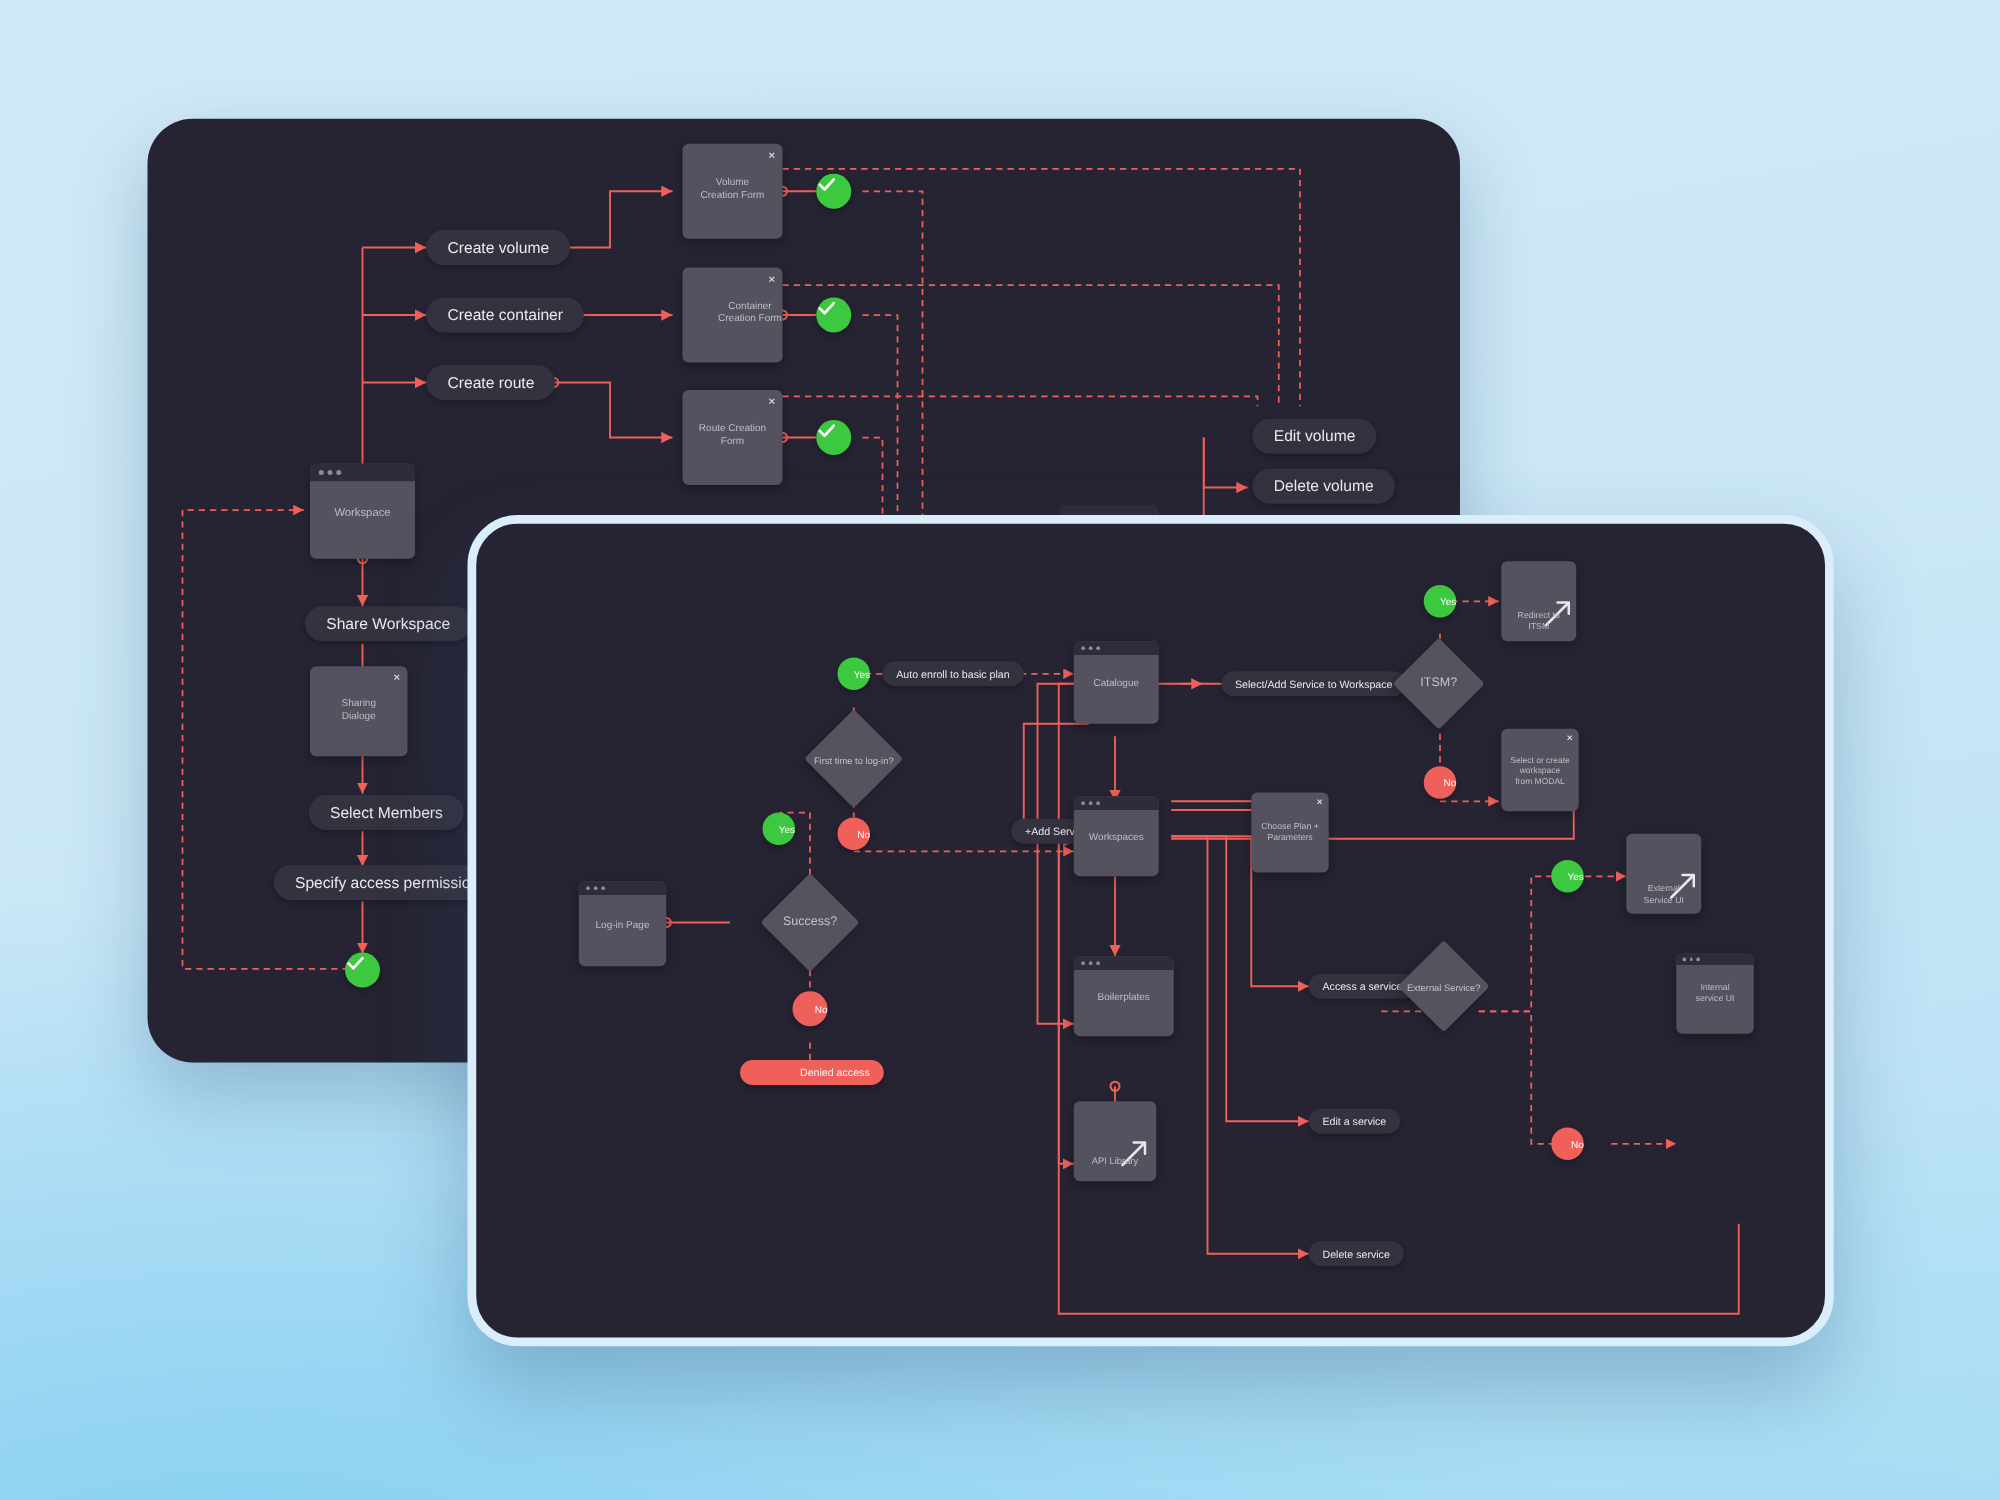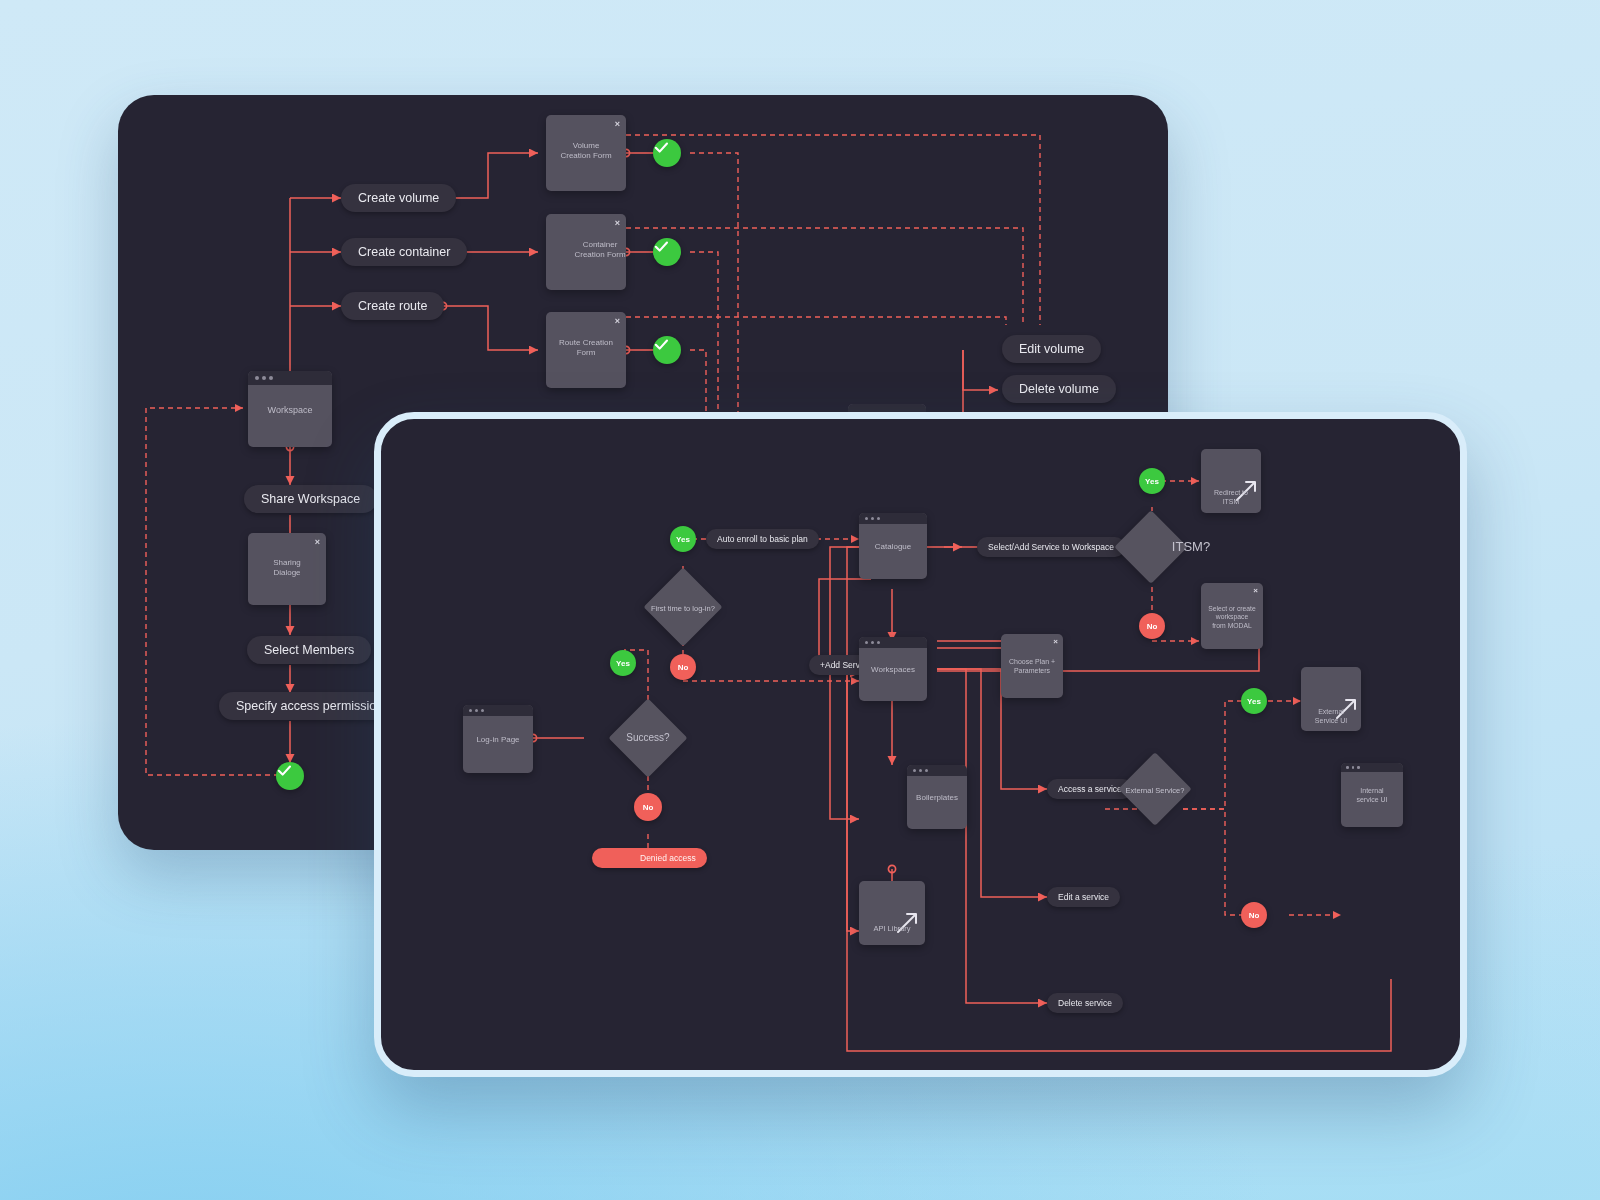--- a/index.html
+++ b/index.html
@@ -88,22 +88,22 @@
     display:flex; align-items:center; justify-content:center;
     text-align:center;
     color:#c3c1cd;
     pointer-events:none;
     line-height:1.2;
   }
 
   .badge{
     position:absolute;
     border-radius:50%;
-    display:flex; align-items:center; justify-content:center;
-    color:#fff; font-weight:bold;
+    display:flex; align-items:center; justify-content:flex-end;
+    color:#fff; font-weight:normal;
     box-shadow:0 2px 6px rgba(0,0,0,.3);
   }
   .badge.yes{ background:#3cc93f; }
   .badge.no { background:#f0605a; }
   .badge.check{ background:#3cc93f; }
   .badge.check svg{ width:60%; height:60%; }
 
   .arrow-icon{
     position:absolute; left:50%; top:42%;
     transform:translate(-50%,-50%);
@@ -382,21 +382,21 @@
 
     <div class="node pill small" style="left:428px; top:236px;">
       <span>+Add Service</span>
     </div>
 
     <div class="node pill small" style="left:596px; top:118px;">
       <span>Select/Add Service to Workspace</span>
     </div>
 
     <div class="diamond" style="left:744px; top:102px; width:52px; height:52px;"></div>
-    <div class="diamond-label" style="left:782px; top:119px; width:56px; height:18px; font-size:13px;">ITSM?</div>
+    <div class="diamond-label" style="left:742px; top:119px; width:56px; height:18px; font-size:10px;">ITSM?</div>
 
     <div class="badge yes" style="left:758px; top:49px; width:26px; height:26px; font-size:8px;">
       <span>Yes</span>
     </div>
     <div class="badge no" style="left:758px; top:194px; width:26px; height:26px; font-size:8px;">
       <span>No</span>
     </div>
 
     <div class="card" style="left:820px; top:30px; width:60px; height:64px;">
       <span class="arrow-icon">
@@ -424,21 +424,21 @@
       </div>
       <span class="label" style="top:28px; font-size:8px;">Workspaces</span>
     </div>
 
     <div class="card" style="left:620px; top:215px; width:62px; height:64px;">
       <span class="closer" style="right:5px; top:4px; font-size:8px;">×</span>
       <span class="label" style="top:24px; font-size:7px; white-space:pre-line;">Choose Plan +
 Parameters</span>
     </div>
 
-    <div class="card" style="left:478px; top:346px; width:60px; height:64px;margin-left:48px;">
+    <div class="card" style="left:478px; top:346px; width:80px; height:64px;">
       <div class="titlebar" style="height:11px; padding-left:6px;">
         <i style="width:3px;height:3px;"></i>
           <i style="width:3px;height:3px;"></i>
           <i style="width:3px;height:3px;"></i>
       </div>
       <span class="label" style="top:28px; font-size:8px;">Boilerplates</span>
     </div>
 
     <div class="card" style="left:478px; top:462px; width:66px; height:64px;">
       <span class="arrow-icon">

